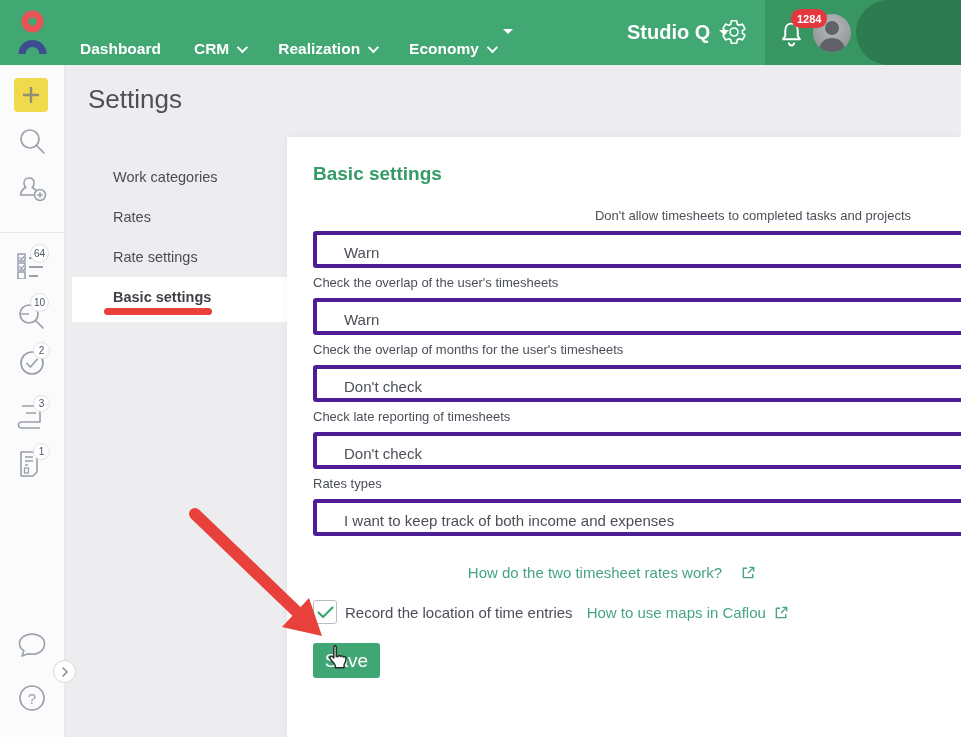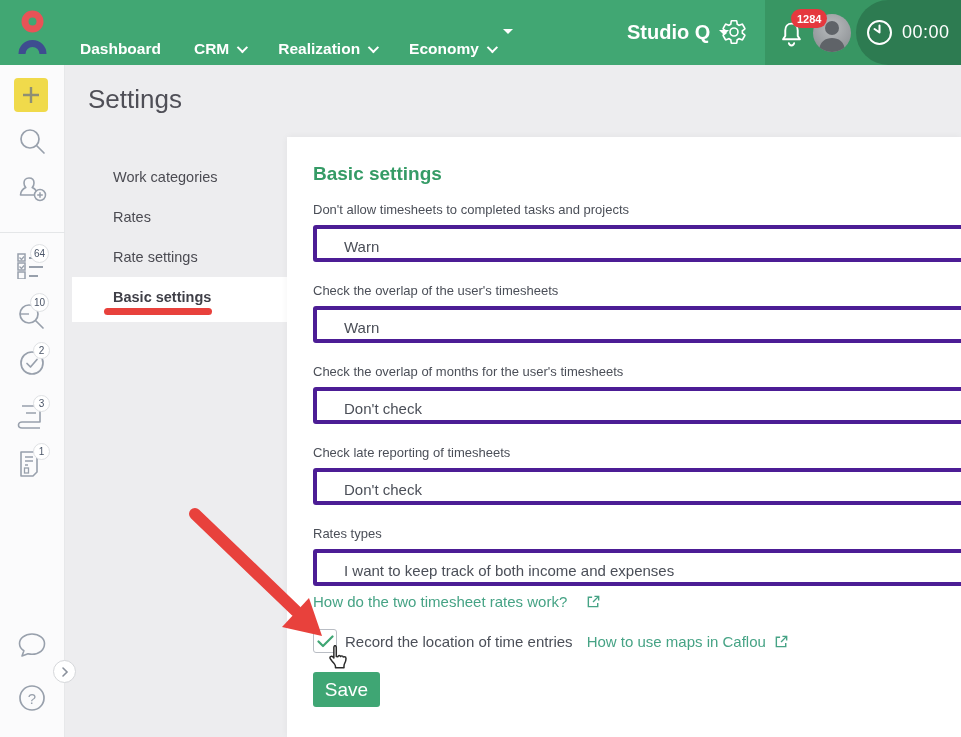--- a/index.html
+++ b/index.html
@@ -41,28 +41,28 @@
   .settings-area { position:absolute; left:65px; top:65px; width:896px; height:672px; background:#ededef;text-decoration:underline; }
   .page-title { position:absolute; left:23px; top:19px; font-size:26px; color:#4f4f57; }
   .snav-item { position:absolute; left:48px; width:160px; font-size:14.5px; color:#4b4b52; cursor:pointer; z-index:3; }
   .snav-active-bg { position:absolute; left:7px; top:212px; width:215px; height:45px; background:#fff; z-index:2; }
   .snav-underline { position:absolute; left:39px; top:243px; width:108px; height:7px; background:#e8413c; border-radius:4px; z-index:3; }
 
   
   .panel { position:absolute; left:222px; top:72px; width:674px; height:600px; background:#fff;
            box-shadow:0 0 7px rgba(0,0,0,0.05); padding:26px 50px 0 26px; z-index:2; }
   .panel h2 { font-size:19px; font-weight:700; color:#359b66; }
-  .group { margin-top:21px; }
-  .group:first-of-type { margin-top:17px; }
+  .group { margin-top:7px; }
+  .group:first-of-type { margin-top:23px;text-align:right; }
   .f-label { font-size:13px; color:#4b4f58; margin-bottom:8px; }
   .selectbox { position:relative; width:704px; height:37px; border:4px solid #4c1d95; border-radius:3px; background:#fff; cursor:pointer; }
   .sel-value { position:absolute; left:27px; top:0; line-height:36px; font-size:15px; color:#4b4f58; }
   .sel-divider { position:absolute; right:33px; top:6px; bottom:6px; width:1px; background:#e2e5e9; }
   .sel-chevron { position:absolute; right:9px; top:14px; }
-  .link-row { margin-top:7px; display:flex; align-items:center; gap:19px; }
+  .link-row { margin-top:28px; display:flex; align-items:center; gap:19px;justify-content:center; }
   .green-link { font-size:15px; color:#46a385; cursor:pointer; text-decoration:none; }
   .checkbox-row { margin-top:19px; display:flex; align-items:center; gap:8px; }
   .checkbox { width:24px; height:24px; border:1px solid #b9bdc4; border-radius:3px; background:#fff;
               display:flex; align-items:center; justify-content:center; cursor:pointer; flex:0 0 auto; }
   .cb-label { font-size:15px; color:#4b4f58; margin-right:6px; }
   .save-btn { margin-top:19px; width:67px; height:35px; background:#3fa674; border:none; border-radius:3px;
               color:#fff; font-size:19px; font-family:"Liberation Sans",sans-serif; cursor:pointer; }
 
   
   .overlay { position:absolute; left:0; top:0; width:961px; height:737px; z-index:40; pointer-events:none; }
@@ -125,27 +125,20 @@
     </div>
     <div class="notif-badge">1284</div>
 
     <div class="avatar">
       <svg width="38" height="38" viewBox="0 0 38 38">
         <circle cx="19" cy="14" r="7" fill="#5f6368"></circle>
         <path d="M6 38 C6 27 13 24 19 24 C25 24 32 27 32 38 Z" fill="#5f6368"></path>
       </svg>
     </div>
 
-    <div class="timer">
-      <svg width="27" height="27" viewBox="0 0 27 27">
-        <circle cx="13.5" cy="13.5" r="11.5" fill="none" stroke="#fff" stroke-width="2"></circle>
-        <path d="M13.5 13.5 V6.5 M13.5 13.5 L8.5 10" stroke="#fff" stroke-width="2" stroke-linecap="round" fill="none"></path>
-      </svg>
-      <span class="timer-time">00:00</span>
-    </div>
   </div>
 
   <div class="sidebar">
     <div class="side-item plus-btn">
       <svg width="22" height="22" viewBox="0 0 22 22">
         <path d="M11 3v16 M3 11h16" stroke="#8e8f74" stroke-width="2.4" fill="none"></path>
       </svg>
     </div>
 
     <div class="side-item" style="left:17px; top:62px;">

